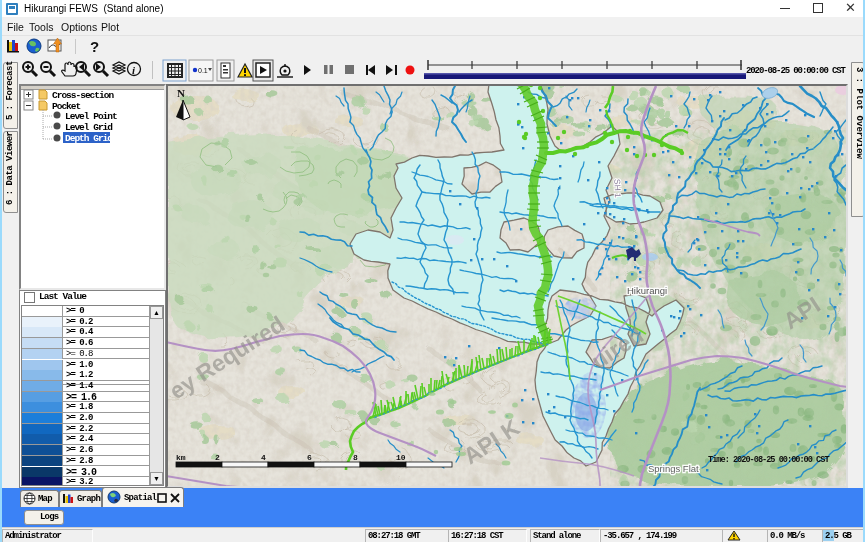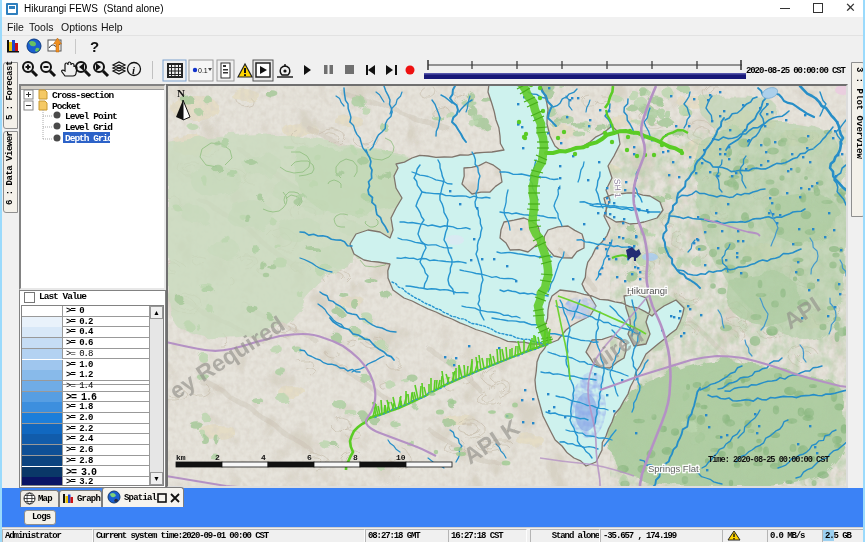--- a/index.html
+++ b/index.html
@@ -24,21 +24,21 @@
   </div>
   <div class="abs" style="left:24px;top:3px;font-size:10px;color:#000;">Hikurangi FEWS&nbsp; (Stand alone)</div>
   <div class="abs" style="left:780px;top:8px;width:10px;height:1px;background:#333;"></div>
   <div class="abs" style="left:813px;top:3px;width:8px;height:8px;border:1px solid #333;"></div>
   <div class="abs" style="left:845px;top:3px;width:10px;height:10px;font-size:13px;color:#333;line-height:10px;">✕</div>
 
   <div class="abs" style="left:0;top:17px;width:865px;height:19px;background:#f1f1f1;border-bottom:1px solid #e2e2e2;box-sizing:border-box;"></div>
   <div class="abs" style="left:7px;top:21px;font-size:10.5px;color:#111;">File</div>
   <div class="abs" style="left:29px;top:21px;font-size:10.5px;color:#111;">Tools</div>
   <div class="abs" style="left:61px;top:21px;font-size:10.5px;color:#111;">Options</div>
-  <div class="abs" style="left:101px;top:21px;font-size:10.5px;color:#111;">Help</div>
+  <div class="abs" style="left:101px;top:21px;font-size:10.5px;color:#111;">Plot</div>
 
   <div class="abs" style="left:0;top:36px;width:865px;height:22px;background:#f0f0f0;"></div>
   <svg class="abs" style="left:0;top:36px;" width="120" height="22" viewBox="0 0 120 22">
 
     <rect x="7" y="4" width="2" height="12" fill="#111"></rect>
     <rect x="9" y="6" width="3" height="10" fill="#e8c000"></rect>
     <rect x="12" y="4" width="3" height="12" fill="#2244cc"></rect>
     <rect x="15" y="7" width="3" height="9" fill="#cc1111"></rect>
     <rect x="7" y="15" width="12" height="1.5" fill="#111"></rect>
 
@@ -216,21 +216,21 @@
       <div style="position:absolute;left:0;top:53.5px;width:141px;height:25px;border-bottom:1px solid #999;box-sizing:border-box;">
         <div style="position:absolute;left:0;top:0;width:40px;height:10px;background:#9fc6ee;border-right:1px solid #999;"></div>
         <div style="position:absolute;left:44px;top:0px;font-family:'Liberation Mono',monospace;font-weight:bold;font-size:9px;letter-spacing:-1px;">&gt;= 1.0</div>
       </div>
       <div style="position:absolute;left:0;top:64.2px;width:141px;height:10.7px;border-bottom:1px solid #999;box-sizing:border-box;">
         <div style="position:absolute;left:0;top:0;width:40px;height:10px;background:#88baea;border-right:1px solid #999;"></div>
         <div style="position:absolute;left:44px;top:0px;font-family:'Liberation Mono',monospace;font-weight:bold;font-size:9px;letter-spacing:-1px;">&gt;= 1.2</div>
       </div>
       <div style="position:absolute;left:0;top:74.9px;width:141px;height:10.7px;border-bottom:1px solid #999;box-sizing:border-box;">
         <div style="position:absolute;left:0;top:0;width:40px;height:10px;background:#70ace6;border-right:1px solid #999;"></div>
-        <div style="position:absolute;left:44px;top:0px;font-family:'Liberation Mono',monospace;font-weight:normal;font-size:9px;letter-spacing:-1px;">&gt;= 1.4</div>
+        <div style="position:absolute;left:44px;top:0px;font-family:'Liberation Mono',monospace;font-weight:bold;font-size:9px;letter-spacing:-1px;">&gt;= 1.4</div>
       </div>
       <div style="position:absolute;left:0;top:85.6px;width:141px;height:10.7px;border-bottom:1px solid #999;box-sizing:border-box;">
         <div style="position:absolute;left:0;top:0;width:40px;height:10px;background:#579ee2;border-right:1px solid #999;"></div>
         <div style="position:absolute;left:44px;top:0px;font-family:'Liberation Mono',monospace;font-weight:bold;font-size:10px;letter-spacing:-1px;">&gt;= 1.6</div>
       </div>
       <div style="position:absolute;left:0;top:96.3px;width:141px;height:10.7px;border-bottom:1px solid #999;box-sizing:border-box;">
         <div style="position:absolute;left:0;top:0;width:40px;height:10px;background:#3d8fde;border-right:1px solid #999;"></div>
         <div style="position:absolute;left:44px;top:0px;font-family:'Liberation Mono',monospace;font-weight:bold;font-size:9px;letter-spacing:-1px;">&gt;= 1.8</div>
       </div>
       <div style="position:absolute;left:0;top:107.0px;width:141px;height:10.7px;border-bottom:1px solid #999;box-sizing:border-box;">
@@ -1451,28 +1451,27 @@
         <path d="M8 9 q3 -1 3 2 q-2 2 -4 0z" fill="#2a2a3a"></path>
         <circle cx="7" cy="7" r="6" fill="none" stroke="#123a70"></circle>
       </svg>
     <span style="position:absolute;left:21px;top:5px;">Spatial</span>
     <svg style="position:absolute;left:54px;top:5px;" width="24" height="11" viewBox="0 0 24 11">
         <rect x="1" y="1" width="8" height="8" fill="none" stroke="#111" stroke-width="1.6"></rect>
         <path d="M14 1 L22 9 M22 1 L14 9" stroke="#111" stroke-width="1.8"></path>
       </svg>
   </div>
 
-  <div class="abs mono" style="left:24px;top:510px;width:23px;height:12px;background:#f4f1ea;border:1px solid #8f8f8f;border-radius:3px;font-size:9px;letter-spacing:-0.8px;padding:1px 0 0 7px;">Logs</div>
+  <div class="abs mono" style="left:24px;top:510px;width:23px;height:12px;background:#f4f1ea;border:1px solid #8f8f8f;border-radius:3px;font-size:9px;letter-spacing:-0.8px;padding:1px 0 0 15px;">Logs</div>
 
   <div class="abs" style="left:0;top:527px;width:865px;height:15px;background:#f0f0f0;border-top:1px solid #d0d0d0;box-sizing:border-box;"></div>
   <div class="cell" style="left:2px;width:87px;">Administrator</div>
-  <div class="cell" style="left:93px;width:268px;">Current system time:2020-09-01 00:00 CST</div>
   <div class="cell" style="left:365px;width:80px;">08:27:18 GMT</div>
   <div class="cell" style="left:448px;width:75px;">16:27:18 CST</div>
-  <div class="cell" style="left:530px;width:66px;text-align:right;">Stand alone</div>
+  <div class="cell" style="left:530px;width:66px;">Stand alone</div>
   <div class="cell" style="left:600px;width:119px;">-35.657 , 174.199</div>
   <div class="cell" style="left:722px;width:42px;"></div>
   <div class="cell" style="left:767px;width:52px;">0.0 MB/s</div>
   <div class="cell" style="left:822px;width:41px;"><span style="position:absolute;left:0;top:0;width:11px;height:11px;background:#9cd0f0;"></span><span style="position:relative;">2.5 GB</span></div>
   <svg class="abs" style="left:727px;top:530px;" width="14" height="11" viewBox="0 0 14 11">
     <path d="M1 10 l6 -9 l6 9 z" fill="#ffd400" stroke="#222"></path>
     <rect x="6.3" y="3.5" width="1.4" height="3.5" fill="#111"></rect>
       <rect x="6.3" y="8" width="1.4" height="1.4" fill="#111"></rect>
   </svg>
 </div>

